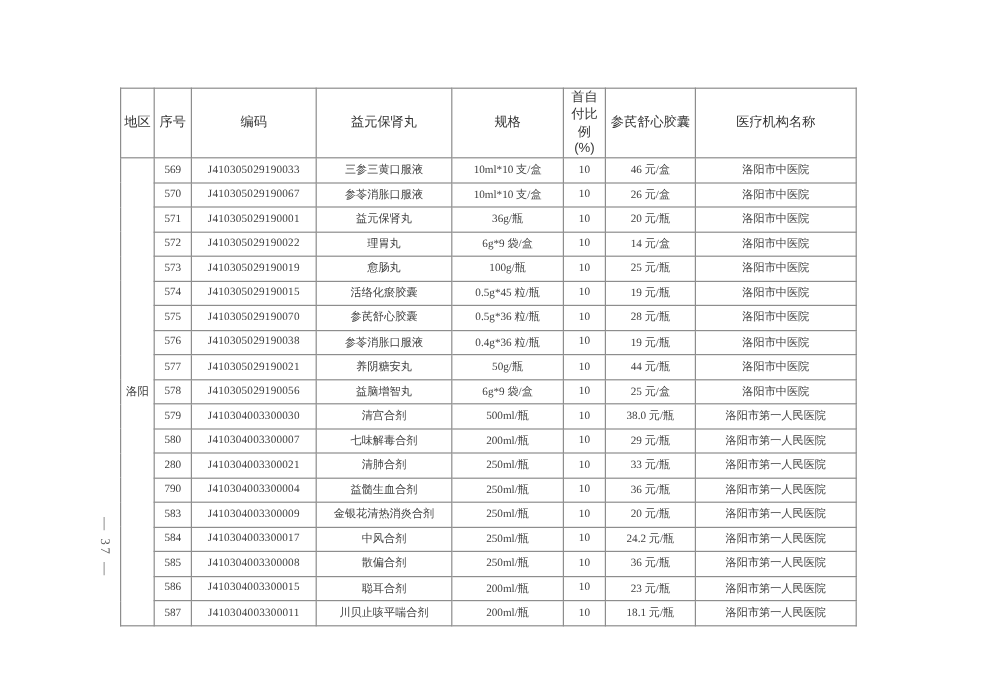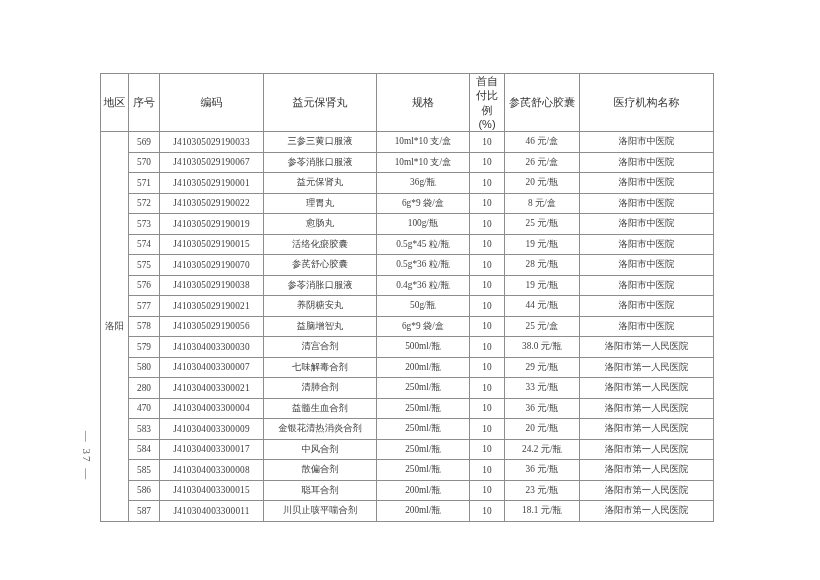--- a/index.html
+++ b/index.html
@@ -134,21 +134,21 @@
           <td class="cell-ratio">10</td>
           <td class="cell-standard">20 元/瓶</td>
           <td class="cell-org">洛阳市中医院</td>
         </tr>
         <tr>
           <td class="cell-no">572</td>
           <td class="cell-code">J410305029190022</td>
           <td class="cell-name">理胃丸</td>
           <td class="cell-spec">6g*9 袋/盒</td>
           <td class="cell-ratio">10</td>
-          <td class="cell-standard">8 元/盒</td>
+          <td class="cell-standard">14 元/盒</td>
           <td class="cell-org">洛阳市中医院</td>
         </tr>
         <tr>
           <td class="cell-no">573</td>
           <td class="cell-code">J410305029190019</td>
           <td class="cell-name">愈肠丸</td>
           <td class="cell-spec">100g/瓶</td>
           <td class="cell-ratio">10</td>
           <td class="cell-standard">25 元/瓶</td>
           <td class="cell-org">洛阳市中医院</td>
@@ -219,21 +219,21 @@
         <tr>
           <td class="cell-no">280</td>
           <td class="cell-code">J410304003300021</td>
           <td class="cell-name">清肺合剂</td>
           <td class="cell-spec">250ml/瓶</td>
           <td class="cell-ratio">10</td>
           <td class="cell-standard">33 元/瓶</td>
           <td class="cell-org">洛阳市第一人民医院</td>
         </tr>
         <tr>
-          <td class="cell-no">470</td>
+          <td class="cell-no">790</td>
           <td class="cell-code">J410304003300004</td>
           <td class="cell-name">益髓生血合剂</td>
           <td class="cell-spec">250ml/瓶</td>
           <td class="cell-ratio">10</td>
           <td class="cell-standard">36 元/瓶</td>
           <td class="cell-org">洛阳市第一人民医院</td>
         </tr>
         <tr>
           <td class="cell-no">583</td>
           <td class="cell-code">J410304003300009</td>

